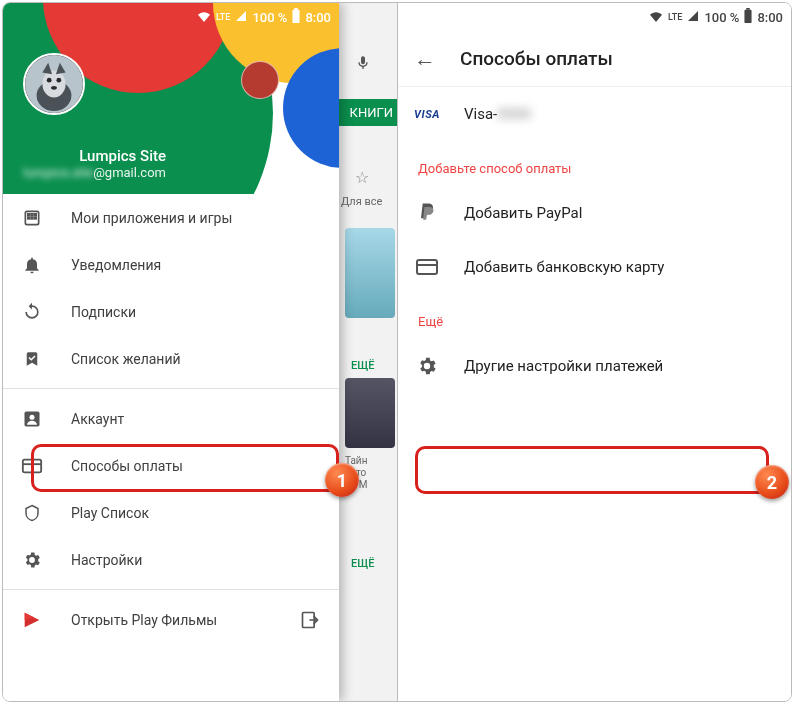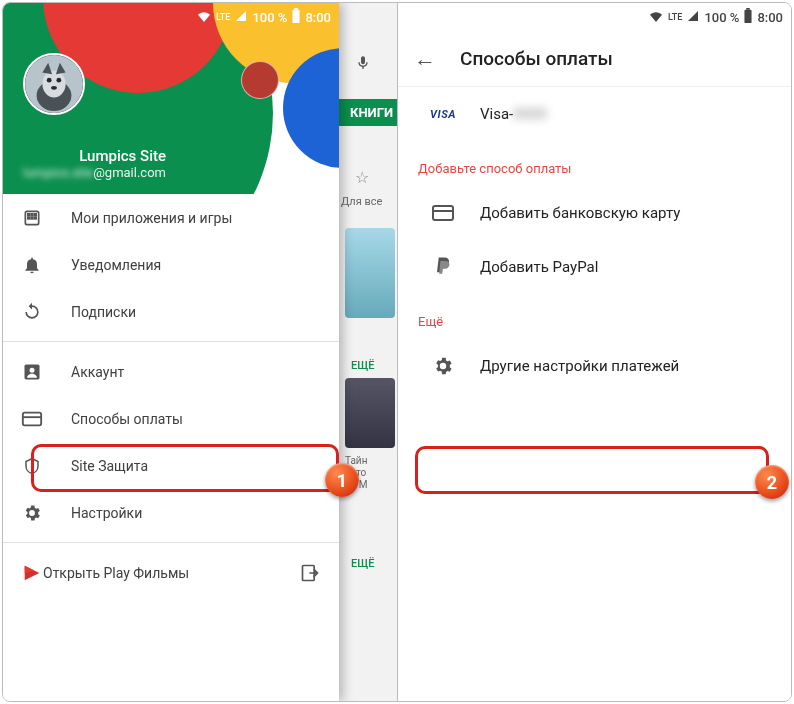--- a/index.html
+++ b/index.html
@@ -24,21 +24,21 @@
   .avatar { position: absolute; width: 62px; height: 62px; border-radius: 50%; background: radial-gradient(circle at 40% 35%, #fff 0 10%, #888 10% 30%, #555 30% 100%); border: 2px solid #fff; left: 20px; top: 50px; z-index: 5; overflow:hidden;}
   .avatar svg{width:100%;height:100%;}
   .small-avatar { position: absolute; width: 38px; height: 38px; border-radius: 50%; background: #b53a2f; right: 60px; top: 58px; z-index: 5; border:1px solid rgba(255,255,255,.6);}
   .user-info { position: absolute; left: 20px; bottom: 14px; z-index: 5; color: #fff; }
   .user-name { font-size: 15px; font-weight: 500; }
   .user-email { font-size: 13px; opacity: .9; }
   .user-email .blur { filter: blur(3px); }
   .drop-arrow { position: absolute; right: 24px; bottom: 18px; z-index: 5; color: #fff; font-size: 12px; }
 
   .drawer-bg { position: absolute; right: 0; top: 0; bottom: 0; width: 60px; background: #f2f2f2; }
-  .drawer-bg .green-strip { background:#0a8f4e; color:#fff; font-size:13px; padding:6px 4px; position:absolute; top:96px; right:0; left:0; text-align:right;font-weight:bold;}
+  .drawer-bg .green-strip { background:#0a8f4e; color:#fff; font-size:13px; padding:6px 4px; position:absolute; top:96px; right:0; left:0; text-align:right;}
   .drawer-bg .mic { position:absolute; top:50px; left:18px; color:#555;}
   .drawer-bg .star { position:absolute; top:165px; left:18px; color:#888; font-size:16px;}
   .drawer-bg .label1 { position:absolute; top:192px; left:4px; font-size:11px; color:#666;}
   .drawer-bg .tile1 { position:absolute; top:225px; left:8px; width:50px; height:90px; background:linear-gradient(#a7d8e8,#6ab); border-radius:4px;}
   .drawer-bg .tile2 { position:absolute; top:375px; left:8px; width:50px; height:70px; background:linear-gradient(#556,#334); border-radius:4px;}
   .drawer-bg .esc { position:absolute; font-size:11px; color:#0a8f4e; font-weight:500; left:14px;}
   .drawer-bg .esc.e1 { top:356px;}
   .drawer-bg .esc.e2 { top:554px;}
   .drawer-bg .tiny { position:absolute; top:452px; left:8px; font-size:10px; color:#666; line-height:1.2;}
 
@@ -51,21 +51,21 @@
 
   
   .highlight { position: absolute; border: 3px solid #d8201d; border-radius: 10px; z-index: 20; pointer-events: none; }
   .badge { position: absolute; width: 34px; height: 34px; border-radius: 50%; background: radial-gradient(circle at 35% 30%, #ff8a50, #e64a19 60%, #b71c1c); color: #fff; font-weight: 700; font-size: 18px; display: flex; align-items: center; justify-content: center; box-shadow: 0 2px 4px rgba(0,0,0,.4), inset 0 1px 2px rgba(255,255,255,.5); z-index: 25; }
 
   
   .appbar { height: 56px; display: flex; align-items: center; padding: 0 16px; gap: 24px; border-bottom: 1px solid #eee; margin-top: 28px;}
   .appbar .back { color: #555; font-size: 22px; cursor:pointer;}
   .appbar .title { font-size: 19px; font-weight: 500; color: #222; }
   .pay-section { padding: 0; }
-  .pay-item { display: flex; align-items: center; height: 54px; padding: 0 32px; gap: 24px; font-size: 15px; color: #222; cursor:pointer;}
+  .pay-item { display: flex; align-items: center; height: 54px; padding: 0 16px; gap: 24px; font-size: 15px; color: #222; cursor:pointer;}
   .pay-item .icon { width: 26px; display:flex; justify-content:center; color:#555;}
   .pay-item .visa { font-size:11px; font-weight:700; font-style:italic; color:#1a3c8f; letter-spacing:.5px;}
   .pay-item .blur { filter: blur(4px); color:#888;}
   .section-label { font-size: 13px; color: #ef4444; padding: 20px 20px 10px; }
 </style>
 </head>
 <body>
 
 <div class="container">
 
@@ -158,20 +158,29 @@
           <span>Уведомления</span>
         </div>
         <div class="menu-item">
           <span class="icon">
               <svg width="20" height="20" viewBox="0 0 24 24" fill="none" stroke="currentColor" stroke-width="2">
                 <path d="M12 4V1L8 5l4 4V6a6 6 0 11-6 6H4a8 8 0 108-8z" fill="currentColor" stroke="none"></path>
               </svg>
             </span>
           <span>Подписки</span>
         </div>
+        <div class="menu-item">
+          <span class="icon">
+              <svg width="18" height="20" viewBox="0 0 24 24" fill="currentColor">
+                <path d="M17 3H7a2 2 0 00-2 2v16l7-4 7 4V5a2 2 0 00-2-2z"></path>
+                <path d="M8 10 l3 3 l5 -5" stroke="#fff" stroke-width="2" fill="none"></path>
+              </svg>
+            </span>
+          <span>Список желаний</span>
+        </div>
         <div class="menu-divider"></div>
         <div class="menu-item">
           <span class="icon">
               <svg width="20" height="20" viewBox="0 0 24 24" fill="currentColor">
                 <rect x="3" y="3" width="18" height="18" rx="2"></rect>
                 <circle cx="12" cy="10" r="3" fill="#fff"></circle>
                 <path d="M6 19c0-3 3-5 6-5s6 2 6 5" fill="#fff"></path>
               </svg>
             </span>
           <span>Аккаунт</span>
@@ -184,33 +193,33 @@
               </svg>
             </span>
           <span>Способы оплаты</span>
         </div>
         <div class="menu-item">
           <span class="icon">
               <svg width="18" height="20" viewBox="0 0 24 24" fill="none" stroke="currentColor" stroke-width="2">
                 <path d="M12 2l8 4v6c0 5-3.5 9-8 10-4.5-1-8-5-8-10V6l8-4z"></path>
               </svg>
             </span>
-          <span>Site Защита</span>
+          <span>Play Список</span>
         </div>
         <div class="menu-item">
           <span class="icon">
               <svg width="20" height="20" viewBox="0 0 24 24" fill="currentColor">
                 <path d="M19.4 13a7.5 7.5 0 000-2l2-1.6-2-3.4-2.4.9a7.4 7.4 0 00-1.7-1L15 3h-4l-.3 2.5a7.4 7.4 0 00-1.7 1l-2.4-.9-2 3.4L6.6 11a7.5 7.5 0 000 2l-2 1.6 2 3.4 2.4-.9a7.4 7.4 0 001.7 1L11 21h4l.3-2.5a7.4 7.4 0 001.7-1l2.4.9 2-3.4-2-1.6zM12 15.5A3.5 3.5 0 1115.5 12 3.5 3.5 0 0112 15.5z"></path>
               </svg>
             </span>
           <span>Настройки</span>
         </div>
         <div class="menu-divider"></div>
         <div class="menu-item exit">
-          <span style="display:flex;align-items:center;">
+          <span style="display:flex;align-items:center;gap:28px;">
             <span class="icon">
                 <svg width="22" height="22" viewBox="0 0 24 24">
                   <path d="M4 4 L20 12 L4 20 Z" fill="#d32f2f"></path>
                   <path d="M4 4 L14 9 L4 12 Z" fill="#e53935"></path>
                 </svg>
               </span>
             <span>Открыть Play Фильмы</span>
           </span>
           <span class="icon">
               <svg width="20" height="20" viewBox="0 0 24 24" fill="none" stroke="currentColor" stroke-width="2">
@@ -251,36 +260,36 @@
     <div class="pay-section">
       <div class="pay-item">
         <span class="icon visa">VISA</span>
         <span><span>Visa-</span><span class="blur">0000</span></span>
       </div>
 
       <div class="section-label">Добавьте способ оплаты</div>
 
       <div class="pay-item">
         <span class="icon">
+            <svg width="22" height="24" viewBox="0 0 24 28" fill="currentColor">
+              <path d="M7 3h7c3.5 0 5 2 5 4.5S17 13 13.5 13H10l-1.2 7H5L7 3z" fill="#555"></path>
+              <path d="M9 7h6c3 0 4.5 1.8 4.5 4s-2 5-5 5H12l-1 6H7.5L9 7z" fill="#888"></path>
+            </svg>
+          </span>
+        <span>Добавить PayPal</span>
+      </div>
+
+      <div class="pay-item">
+        <span class="icon">
             <svg width="24" height="18" viewBox="0 0 24 18" fill="none" stroke="currentColor" stroke-width="2">
               <rect x="2" y="2" width="20" height="14" rx="2"></rect>
               <line x1="2" y1="7" x2="22" y2="7"></line>
             </svg>
           </span>
         <span>Добавить банковскую карту</span>
-      </div>
-
-      <div class="pay-item">
-        <span class="icon">
-            <svg width="22" height="24" viewBox="0 0 24 28" fill="currentColor">
-              <path d="M7 3h7c3.5 0 5 2 5 4.5S17 13 13.5 13H10l-1.2 7H5L7 3z" fill="#555"></path>
-              <path d="M9 7h6c3 0 4.5 1.8 4.5 4s-2 5-5 5H12l-1 6H7.5L9 7z" fill="#888"></path>
-            </svg>
-          </span>
-        <span>Добавить PayPal</span>
       </div>
 
       <div class="section-label">Ещё</div>
 
       <div class="pay-item">
         <span class="icon">
             <svg width="22" height="22" viewBox="0 0 24 24" fill="currentColor">
               <path d="M19.4 13a7.5 7.5 0 000-2l2-1.6-2-3.4-2.4.9a7.4 7.4 0 00-1.7-1L15 3h-4l-.3 2.5a7.4 7.4 0 00-1.7 1l-2.4-.9-2 3.4L6.6 11a7.5 7.5 0 000 2l-2 1.6 2 3.4 2.4-.9a7.4 7.4 0 001.7 1L11 21h4l.3-2.5a7.4 7.4 0 001.7-1l2.4.9 2-3.4-2-1.6zM12 15.5A3.5 3.5 0 1115.5 12 3.5 3.5 0 0112 15.5z"></path>
             </svg>
           </span>

